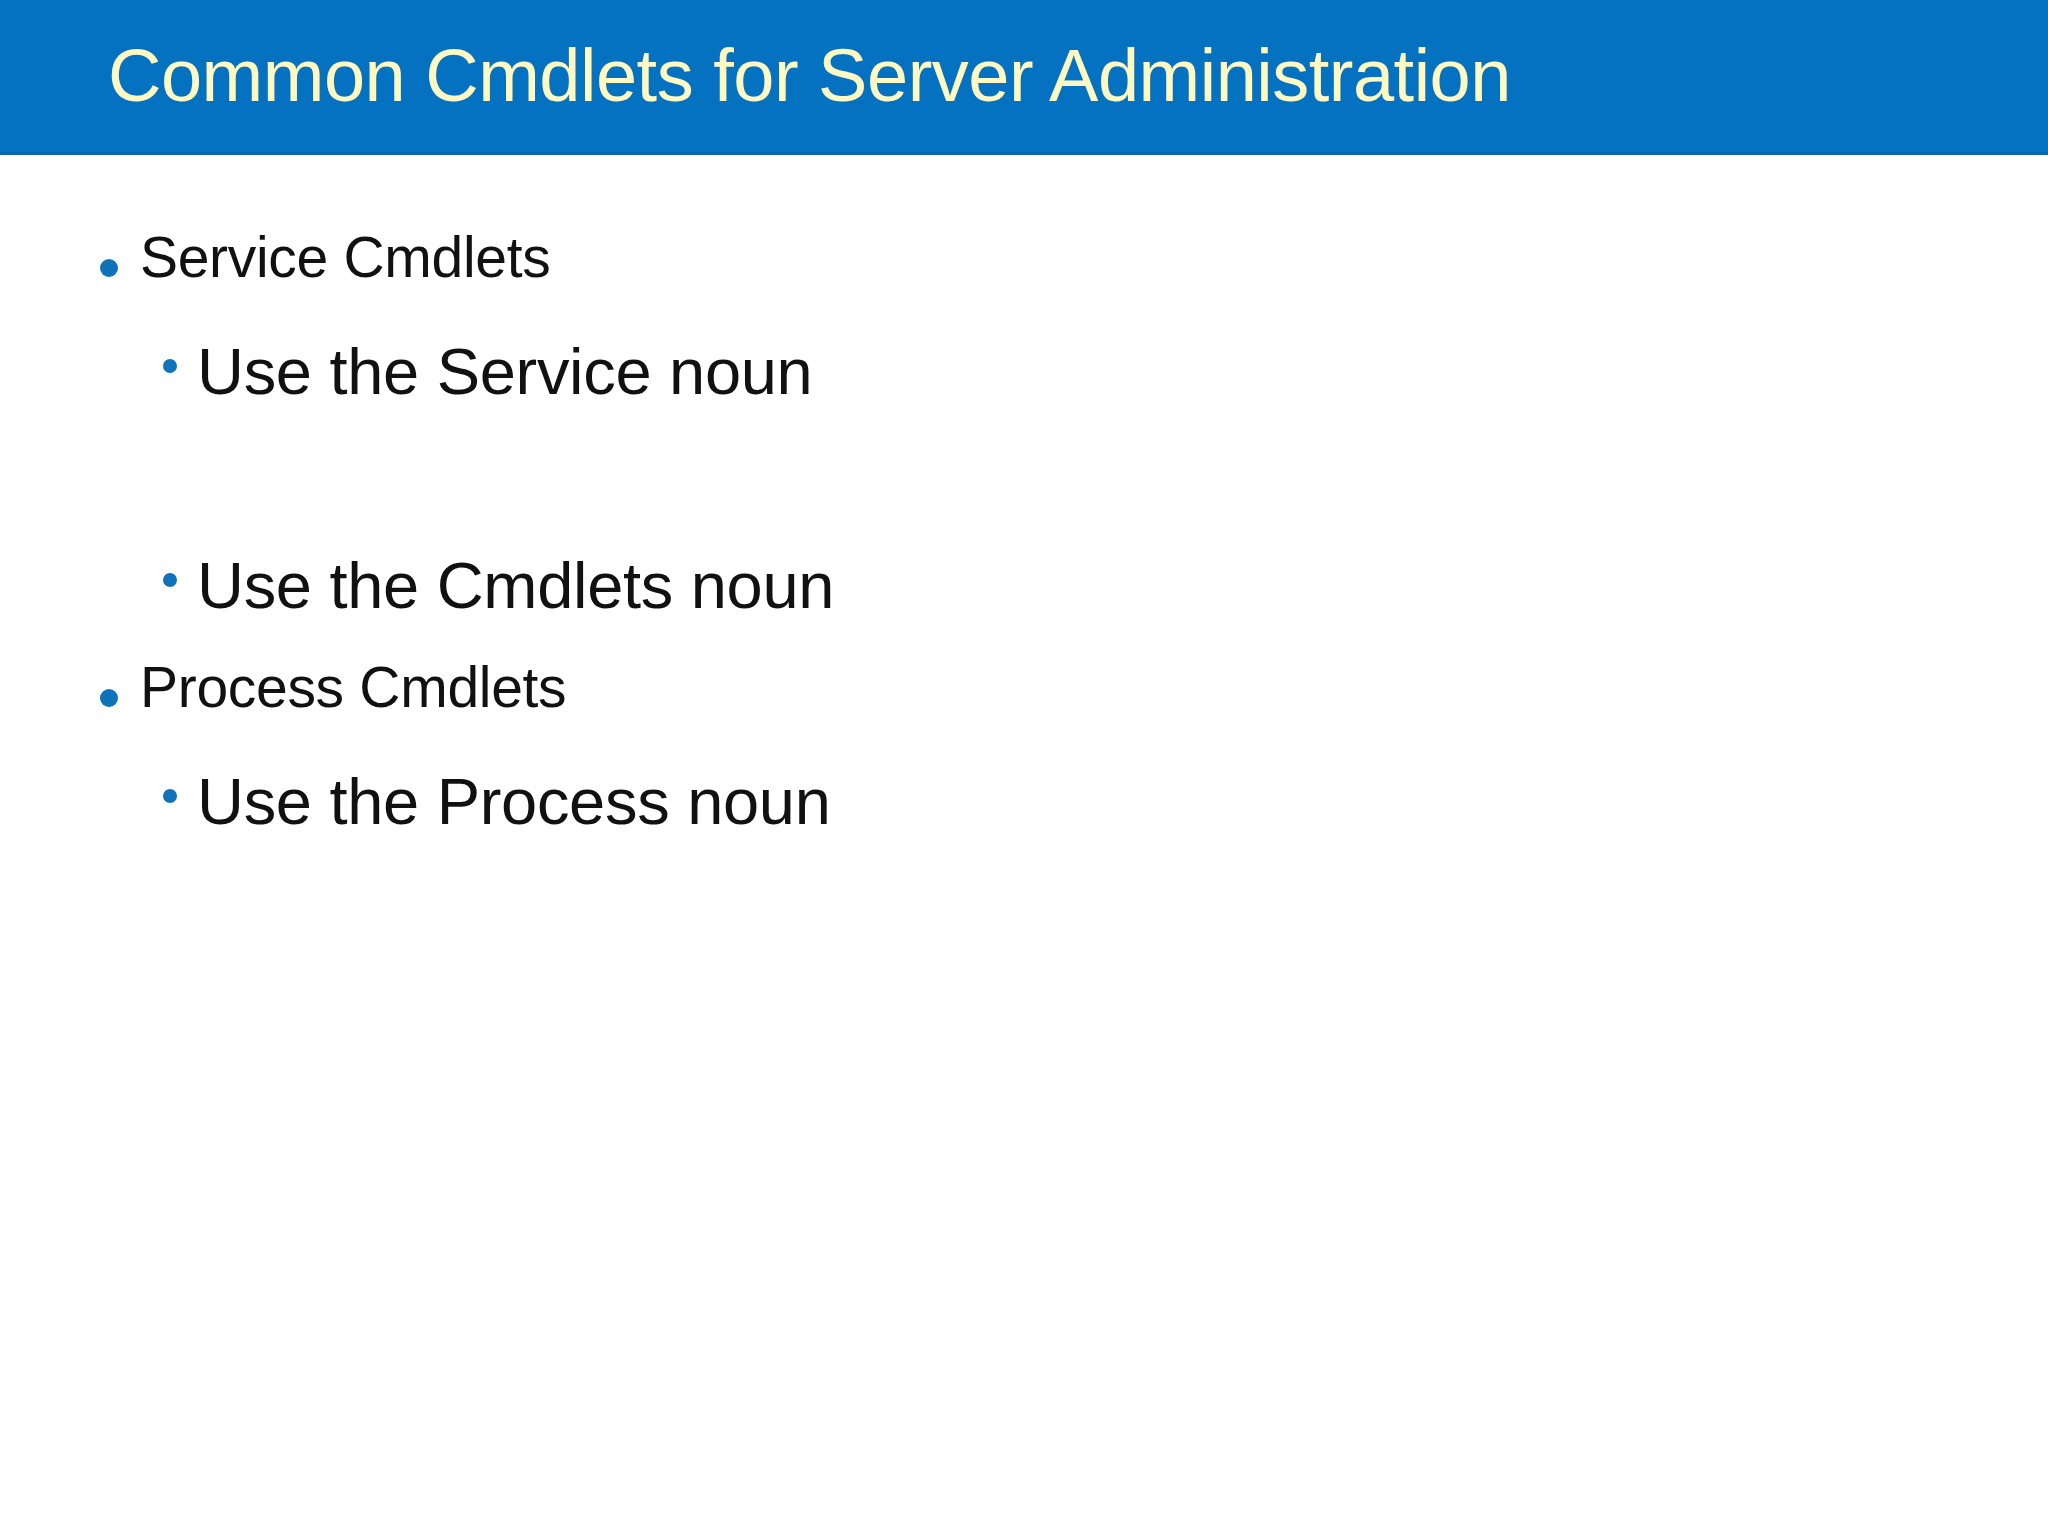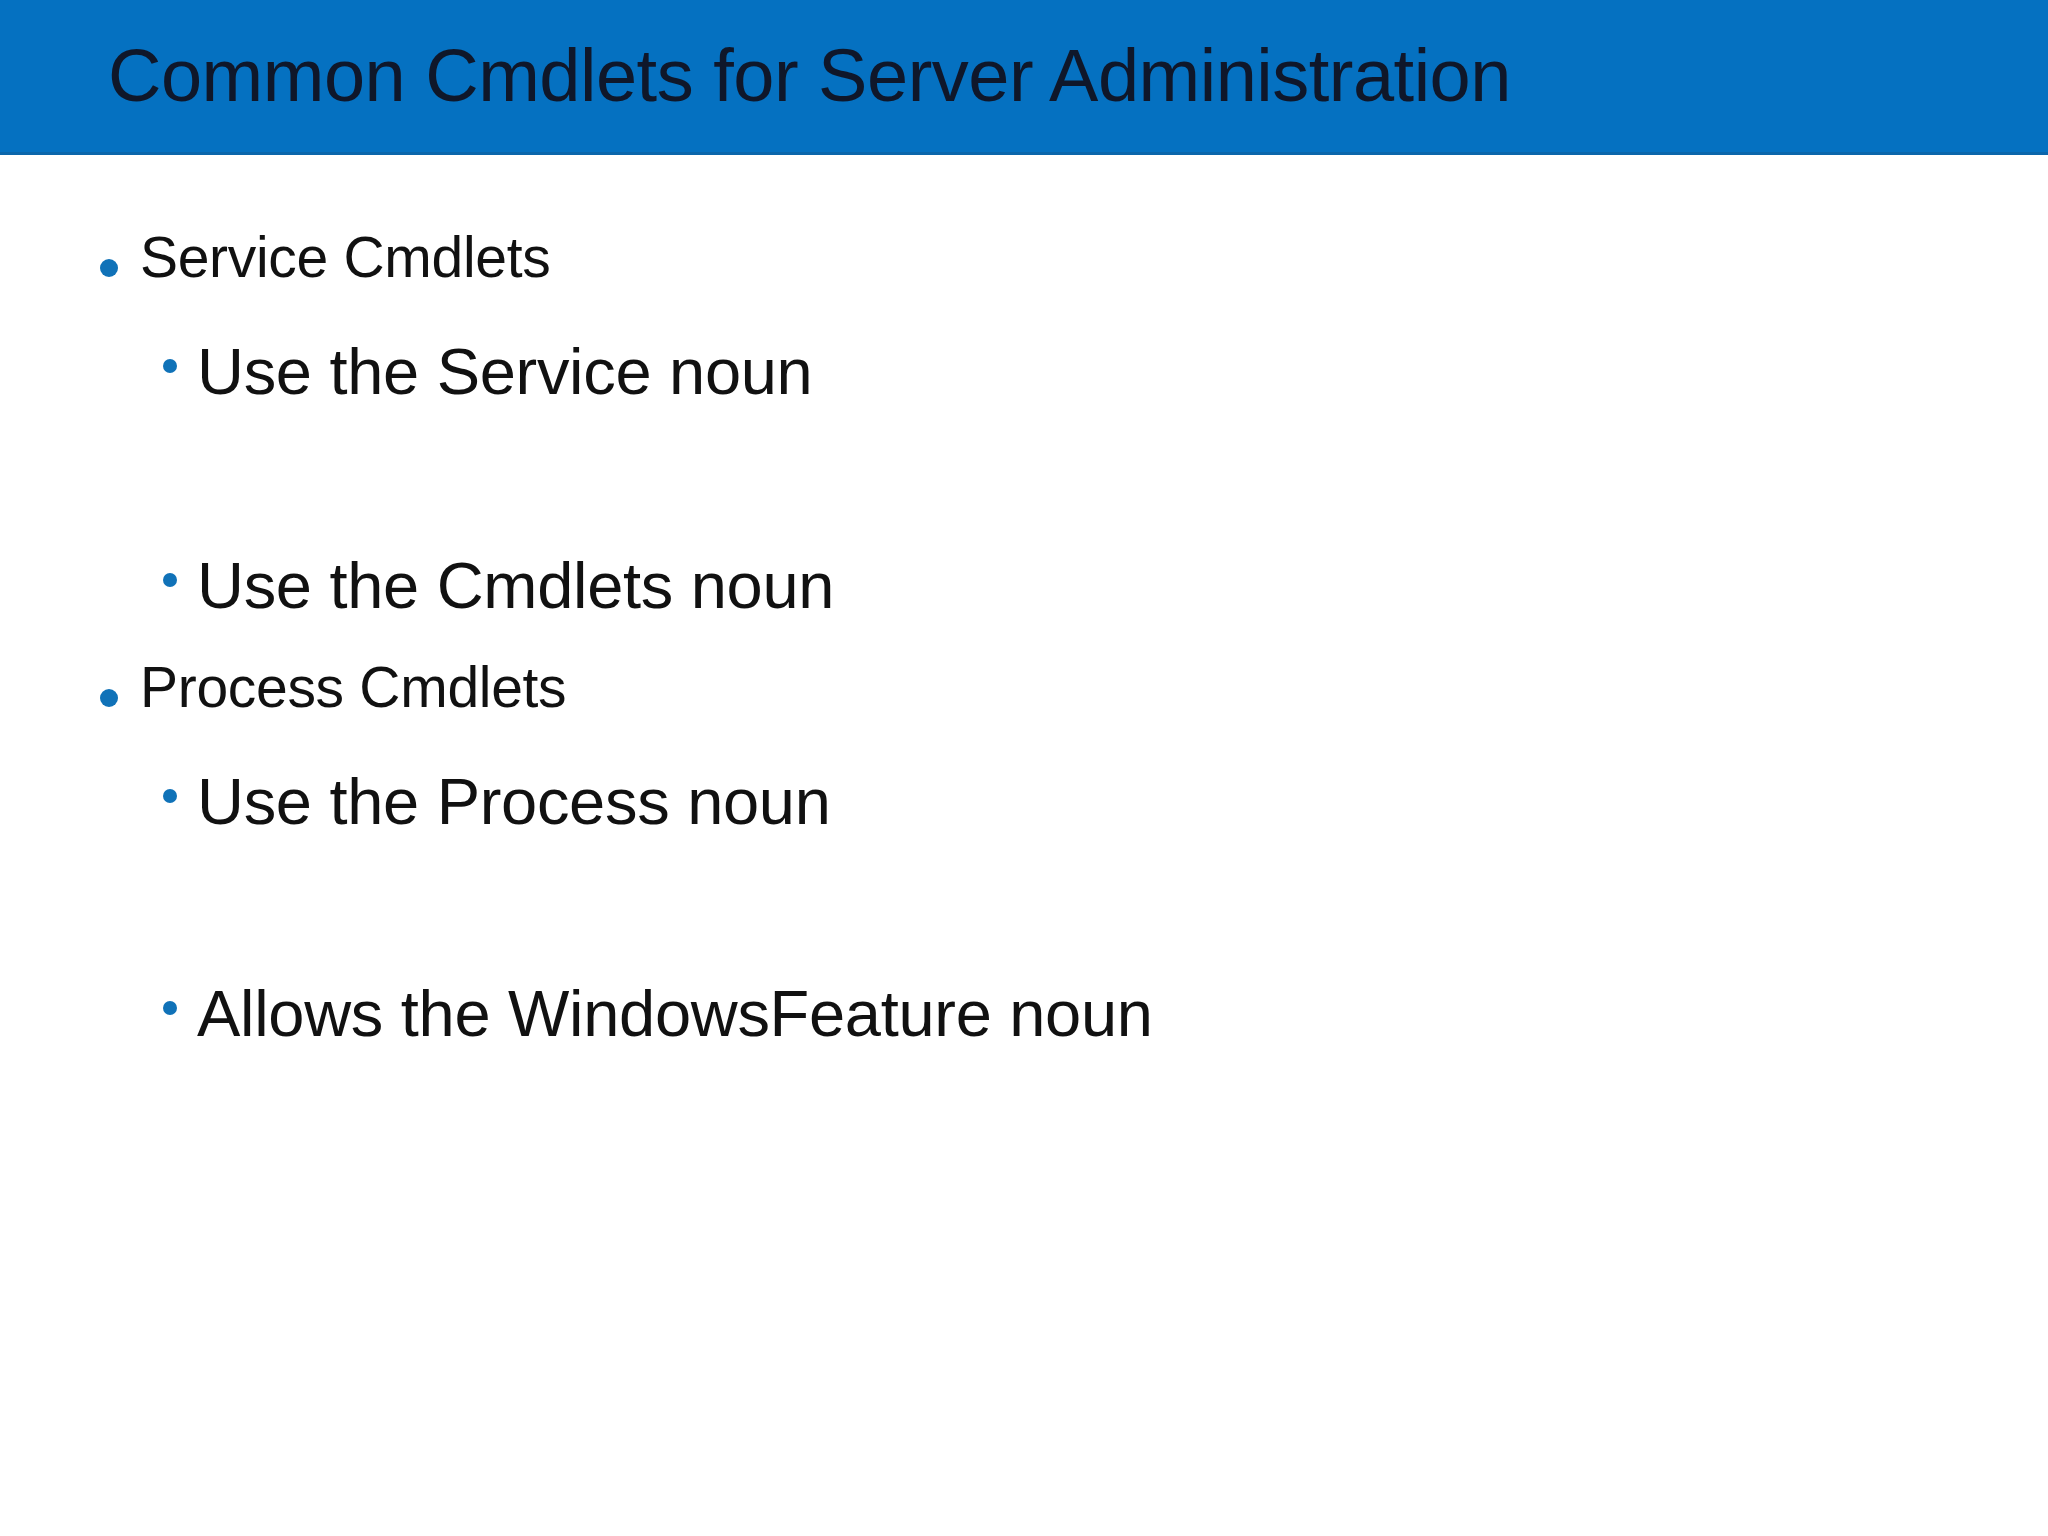--- a/index.html
+++ b/index.html
@@ -31,21 +31,21 @@
     box-sizing: border-box;
   }
   #title-text {
     position: absolute;
     left: 108px;
     top: 16px;
     width: 1870px;
     height: 120px;
     display: flex;
     align-items: center;
-    color: #0f172a;
+    color: #fef9c3;
     font-size: 74px;
     font-weight: 400;
     letter-spacing: -0.5px;
     white-space: nowrap;
     line-height: 1.05;
   }
   
   #body-area {
     position: absolute;
     left: 0;
@@ -129,19 +129,15 @@
       <span class="dot"></span>
       <span class="btext">Process Cmdlets</span>
     </div>
 
     <div class="bullet-row lvl2" style="top:614px">
       <span class="dot"></span>
       <span class="btext">Use the Process noun</span>
     </div>
 
 
-    <div class="bullet-row lvl2" style="top:826px">
-      <span class="dot"></span>
-      <span class="btext">Allows the WindowsFeature noun</span>
-    </div>
 
   </div>
 </div>
 
 </body></html>

